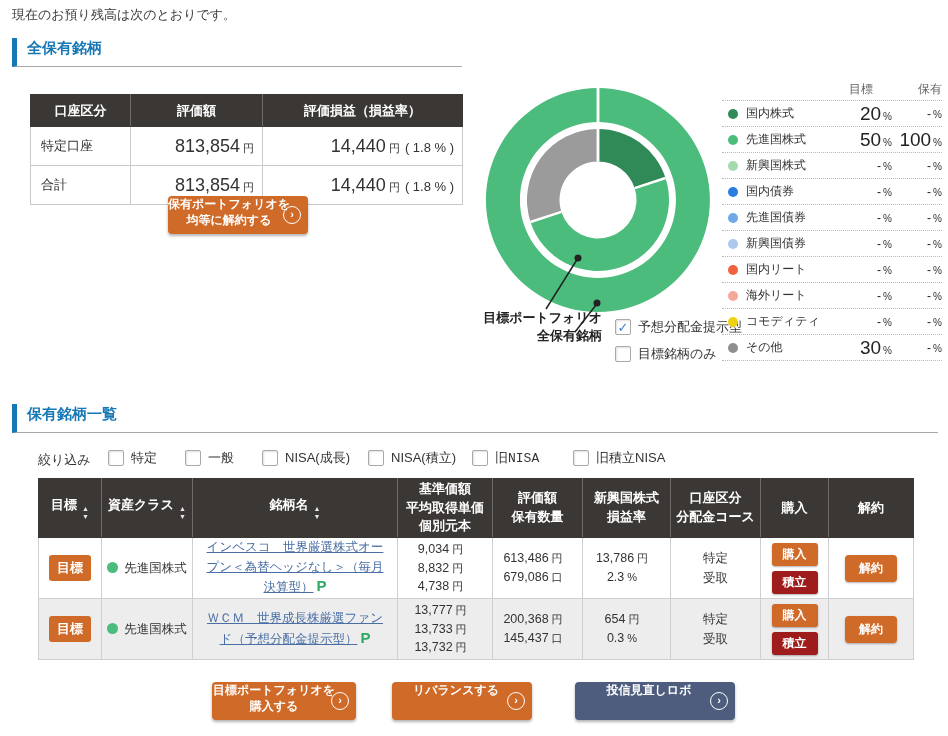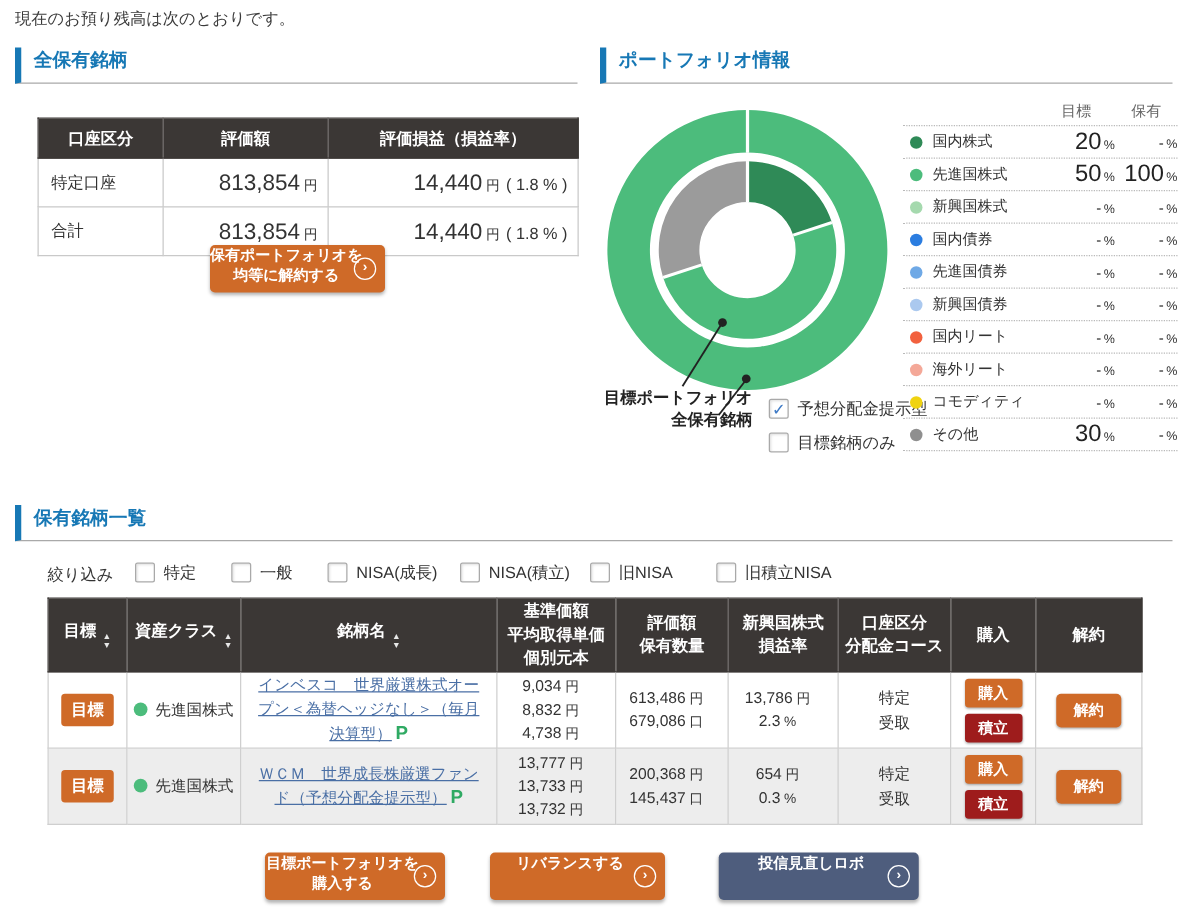--- a/index.html
+++ b/index.html
@@ -42,21 +42,21 @@
   
   #donut-svg{position:absolute;left:470px;top:85px;pointer-events:none;}
   .anno{position:absolute;left:440px;width:162px;text-align:right;font-weight:bold;font-size:13px;color:#222;}
   #anno1{top:309px;} #anno2{top:327px;}
 
   
   .legend{position:absolute;left:722px;top:78px;width:220px;}
   .lhead{display:flex;height:22px;align-items:center;font-size:12px;color:#666;}
   .lhead .sp{flex:1;}
   .lhead .c1{width:62px;text-align:center;}
-  .lhead .c2{width:50px;text-align:center;}
+  .lhead .c2{width:50px;text-align:right;}
   .lrows{border-top:1px dotted #b9b9b9;}
   .lrow{display:flex;align-items:center;height:25px;border-bottom:1px dotted #b9b9b9;font-size:12px;justify-content:flex-end;}
   .ldot{width:10px;height:10px;border-radius:50%;margin:0 8px 0 6px;flex:none;}
   .llabel{flex:1;}
   .lt{width:62px;text-align:right;white-space:nowrap;}
   .lh{width:50px;text-align:right;white-space:nowrap;}
   .lt b,.lh b{font-weight:normal;font-size:12px;color:#222;}
   .big-t .lt b{font-size:19px;}
   .big-h .lh b{font-size:19px;}
   .lt i,.lh i{font-size:10px;margin-left:2px;color:#333;}
@@ -65,21 +65,21 @@
   .cbrow{position:absolute;display:flex;align-items:center;font-size:13px;color:#333;}
   #cb1{left:615px;top:318px;} #cb2{left:615px;top:345px;}
   .cb{width:16px;height:16px;box-sizing:border-box;border:1px solid #a9a9a9;border-radius:2px;background:#fff;
       display:inline-flex;align-items:center;justify-content:center;margin-right:7px;
       box-shadow:inset 1px 1px 2px rgba(0,0,0,.12);cursor:pointer;flex:none;}
   .cb .check{color:#3f7bc6;font-weight:bold;font-size:13px;line-height:1;}
 
   
   #flabel{position:absolute;left:38px;top:451px;font-size:13px;}
   .flt{position:absolute;top:449px;display:flex;align-items:center;font-size:13px;}
-  #fg0{left:108px;} #fg1{left:185px;} #fg2{left:262px;} #fg3{left:368px;} #fg4{left:472px;} #fg5{left:573px;}
+  #fg0{left:108px;} #fg1{left:185px;} #fg2{left:262px;} #fg3{left:368px;} #fg4{left:472px;font-family:Liberation Mono, monospace;} #fg5{left:573px;}
 
   
   .t2{position:absolute;left:38px;top:478px;border-collapse:collapse;table-layout:fixed;}
   .t2 th{background:#3b3735;color:#fff;font-size:13px;font-weight:bold;height:58px;line-height:1.45;
          vertical-align:middle;border:1px solid #3b3735;border-right:1px solid #6e6a68;padding:0;}
   .t2 th:last-child{border-right:1px solid #3b3735;}
   .t2 td{border:1px solid #cfcfcf;height:58px;font-size:12.5px;vertical-align:middle;background:#fff;text-align:center;}
   .t2 tr.alt td{background:#ededed;}
   .sort{display:inline-flex;flex-direction:column;margin-left:5px;vertical-align:-2px;cursor:pointer;}
   .sort i{font-size:7px;line-height:1.05;color:#e8e8e8;}
@@ -138,21 +138,20 @@
       </td>
     </tr>
   </tbody>
     </table>
 
   <div class="btn" id="liq-btn">
     <span><span>保有ポートフォリオを</span><br><span>均等に解約する</span></span>
     <span class="arr">›</span>
   </div>
 
-  <div class="sec-title" id="sec2-title">ポートフォリオ情報</div>
 
   <svg id="donut-svg" width="270" height="262">
       <path d="M60.47 136.94 A71 71 0 0 1 128.00 44.00 L128.00 76.50 A38.5 38.5 0 0 0 91.38 126.90 Z" fill="#9b9b9b"></path>
       <path d="M195.53 93.06 A71 71 0 0 1 60.47 136.94 L91.38 126.90 A38.5 38.5 0 0 0 164.62 103.10 Z" fill="#4cbc7c"></path>
       <path d="M128.00 44.00 A71 71 0 0 1 195.53 93.06 L164.62 103.10 A38.5 38.5 0 0 0 128.00 76.50 Z" fill="#2f8a57"></path>
       <path d="M128.00 3.00 A112 112 0 1 1 127.80 3.00 L127.86 37.00 A78 78 0 1 0 128.00 37.00 Z" fill="#4cbc7c"></path>
     <line x1="76" y1="224" x2="108" y2="173" stroke="#222" stroke-width="1.5"></line>
     <circle cx="108" cy="173" r="3.5" fill="#222"></circle>
     <line x1="105" y1="247" x2="126" y2="220" stroke="#222" stroke-width="1.5"></line>
     <circle cx="127" cy="218" r="3.5" fill="#222"></circle>

